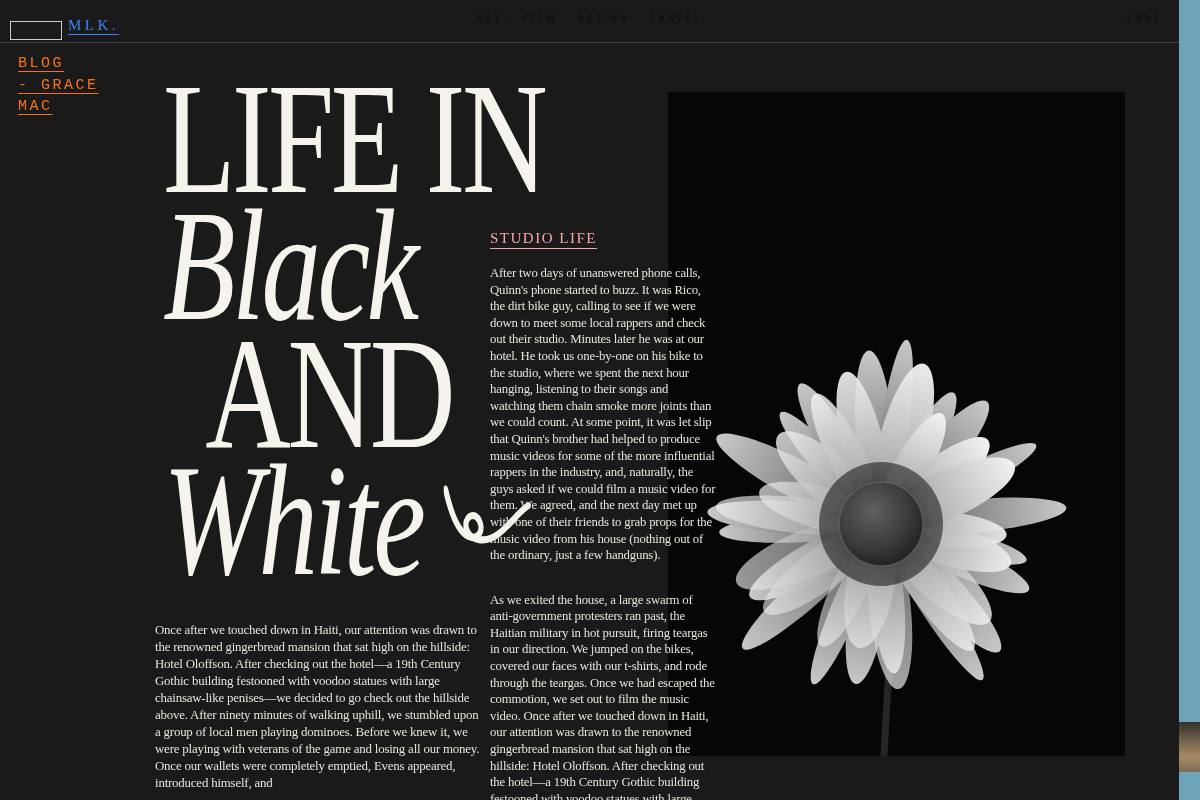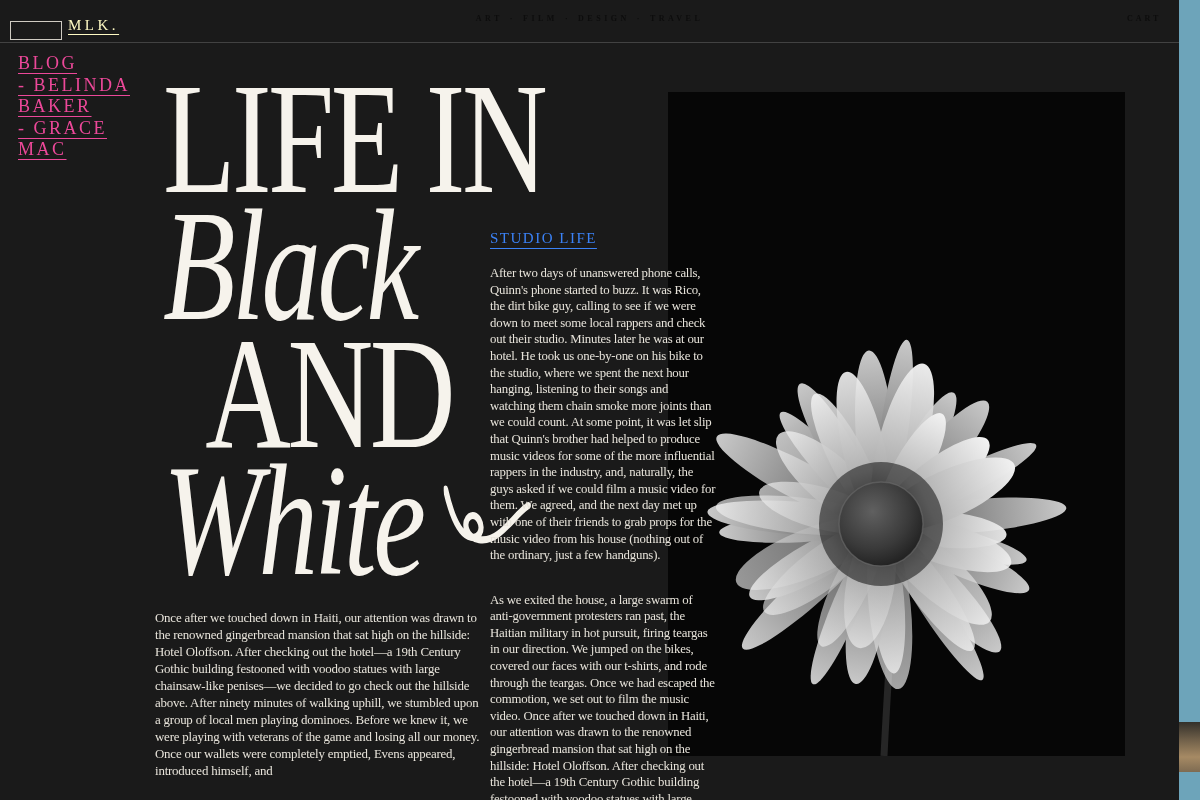--- a/index.html
+++ b/index.html
@@ -9,48 +9,48 @@
     font-family:"Liberation Serif", serif;
     color:#e9e5dc;
   }
   
   .desktop-strip{position:absolute;right:0;top:0;width:21px;height:800px;background:#6da4ba;z-index:0;}
   .desktop-strip .brown-patch{position:absolute;left:0;top:722px;width:21px;height:50px;
     background:linear-gradient(180deg,#33302a 0%,#6f5f49 35%,#a68a64 70%,#7e6b52 100%);}
   
   .site-header{position:absolute;left:0;top:0;width:1179px;height:42px;border-bottom:1px solid #424242;z-index:5;}
   .logo-box{position:absolute;left:10px;top:21px;width:50px;height:17px;border:1px solid #cfcbc2;background:transparent;}
-  .logo-link{position:absolute;left:68px;top:17px;font-size:15px;letter-spacing:3.5px;color:#fef9c3;
+  .logo-link{position:absolute;left:68px;top:17px;font-size:15px;letter-spacing:3.5px;color:#3b82f6;
     text-decoration:underline;text-underline-offset:4px;text-decoration-thickness:1px;cursor:pointer;}
   .top-nav{position:absolute;left:0;top:14px;width:1179px;text-align:center;font-size:8px;letter-spacing:3.5px;
     color:#0d0d0d;font-weight:bold;}
   .top-nav a{color:#0d0d0d;text-decoration:none;cursor:pointer;}
   .top-nav .sep{margin:0 7px;color:#0d0d0d;}
   .cart-link{position:absolute;left:1127px;top:14px;font-size:8px;letter-spacing:3px;color:#0d0d0d;
     font-weight:bold;text-decoration:none;cursor:pointer;}
   
   .sidebar{position:absolute;left:18px;top:53px;width:120px;z-index:4;}
-  .sidebar a{display:block;color:#ec4899;font-size:18px;line-height:21.5px;letter-spacing:2.5px;
-    text-decoration:underline;text-underline-offset:4px;text-decoration-thickness:1px;cursor:pointer;}
+  .sidebar a{display:block;color:#f97316;font-size:15px;line-height:21.5px;letter-spacing:2.5px;
+    text-decoration:underline;text-underline-offset:4px;text-decoration-thickness:1px;cursor:pointer;font-family:Liberation Mono, monospace;}
   
   .headline{position:absolute;left:163px;top:75px;z-index:3;color:#f6f3ec;
     font-size:135px;line-height:108px;letter-spacing:-4px;white-space:nowrap;
     transform:scale(0.88,1.18);transform-origin:top left;}
   .headline .h-line{display:block;}
   .headline .ital{font-style:italic;}
   .headline .indent{padding-left:48px;}
   .white-wrap{display:inline-flex;align-items:flex-end;}
   .swash{margin-left:-6px;margin-bottom:18px;}
   
   .photo{position:absolute;left:668px;top:92px;width:457px;height:664px;background:#060606;overflow:hidden;z-index:1;}
   
   .col{position:absolute;z-index:4;}
-  .col h3{font-weight:normal;color:#3b82f6;margin:0 0 18px 0;
+  .col h3{font-weight:normal;color:#fca5a5;margin:0 0 18px 0;
     text-decoration:underline;text-underline-offset:5px;text-decoration-thickness:1px;}
-  .col p{margin:0 0 28px 0;color:#e7e3da;}
+  .col p{margin:12px 0 28px 0;color:#e7e3da;}
   .col-studio{left:490px;top:230px;width:226px;}
   .col-studio h3{font-size:15px;letter-spacing:1.5px;}
   .col-studio p{font-size:12.8px;line-height:16.6px;letter-spacing:-0.2px;}
   .col-ellie{left:155px;top:610px;width:329px;}
   .col-ellie h3{font-size:17px;letter-spacing:1px;}
   .col-ellie p{font-size:12.9px;line-height:17px;letter-spacing:-0.2px;}
 </style>
 </head>
 <body>
 
@@ -62,21 +62,20 @@
   <span class="logo-box"></span>
   <a class="logo-link">MLK.</a>
   <nav class="top-nav">
     <a>ART</a><span class="sep">·</span><a>FILM</a><span class="sep">·</span><a>DESIGN</a><span class="sep">·</span><a>TRAVEL</a>
   </nav>
   <a class="cart-link">CART</a>
 </header>
 
 <nav class="sidebar">
   <a>BLOG</a>
-  <a>- BELINDA BAKER</a>
   <a>- GRACE MAC</a>
 </nav>
 
 <h1 class="headline" style="margin:0;font-weight:normal;">
   <span class="h-line">LIFE IN</span>
   <span class="h-line ital">Black</span>
   <span class="h-line indent">AND</span>
   <span class="h-line white-wrap">
     <span class="ital">White</span>
     <svg class="swash" width="100" height="64" viewBox="0 0 100 64">

